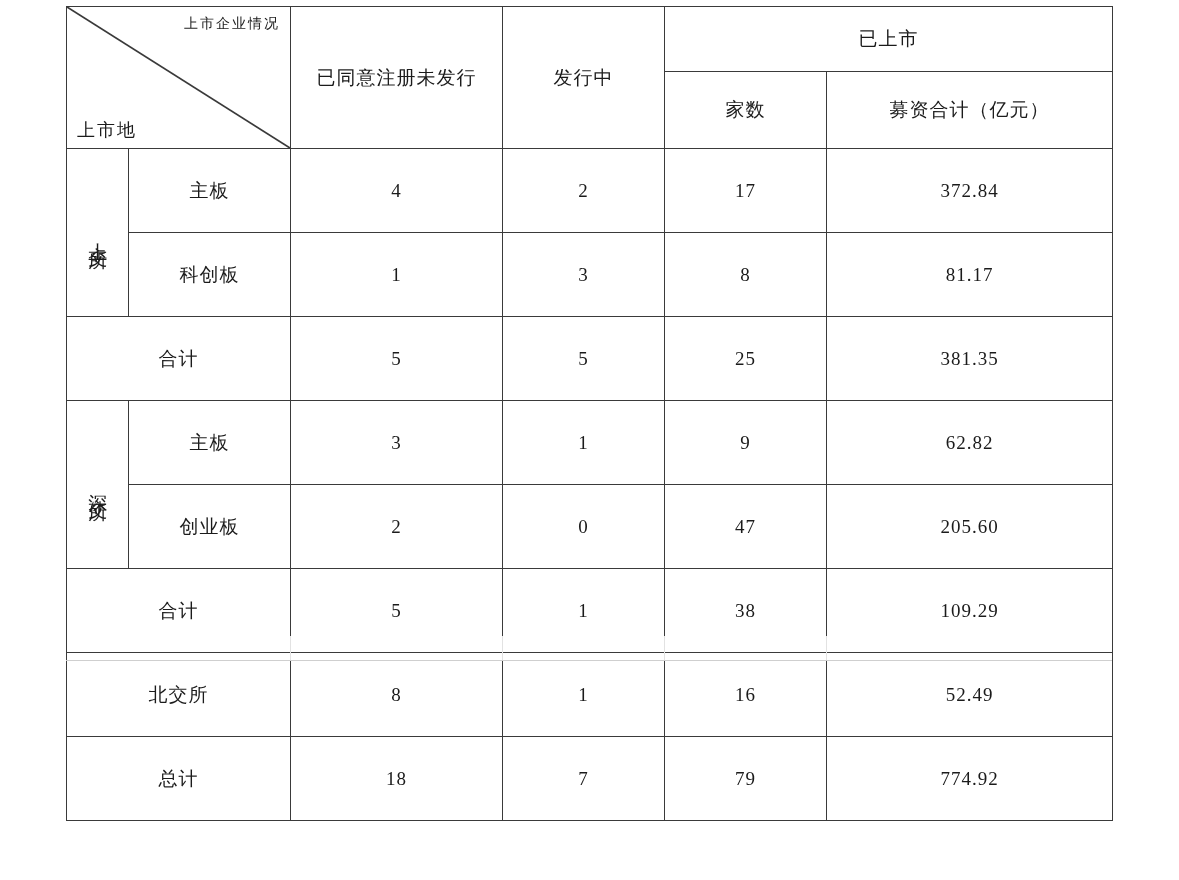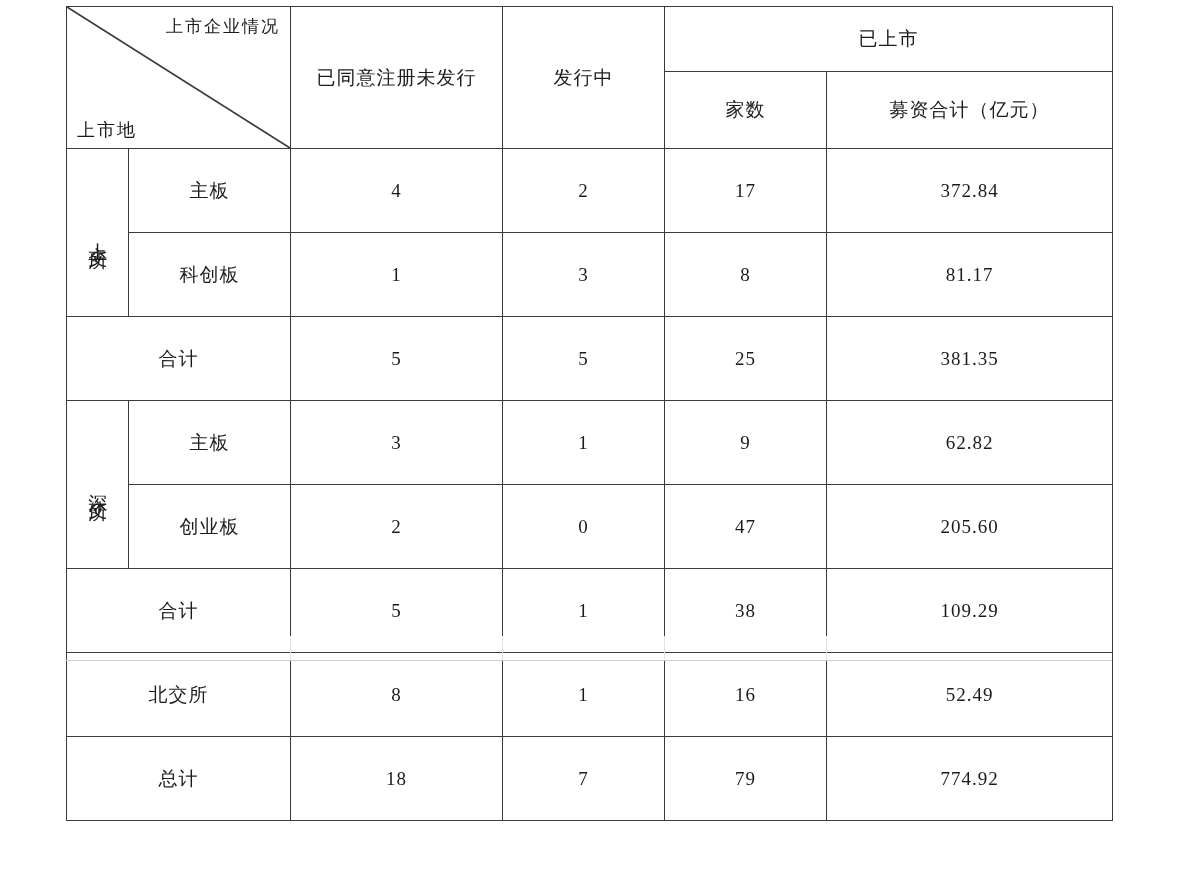--- a/index.html
+++ b/index.html
@@ -66,21 +66,21 @@
     position: absolute;
     left: 0; top: 0;
     width: 100%;
     height: 100%;
     pointer-events: none;
   }
   .corner .lbl-top {
     position: absolute;
     right: 10px;
     top: 8px;
-    font-size: 17px;
+    font-size: 14px;
     letter-spacing: 2px;
     white-space: nowrap;
   }
   .corner .lbl-bottom {
     position: absolute;
     left: 10px;
     bottom: 6px;
     font-size: 18px;
     letter-spacing: 2px;
     white-space: nowrap;

